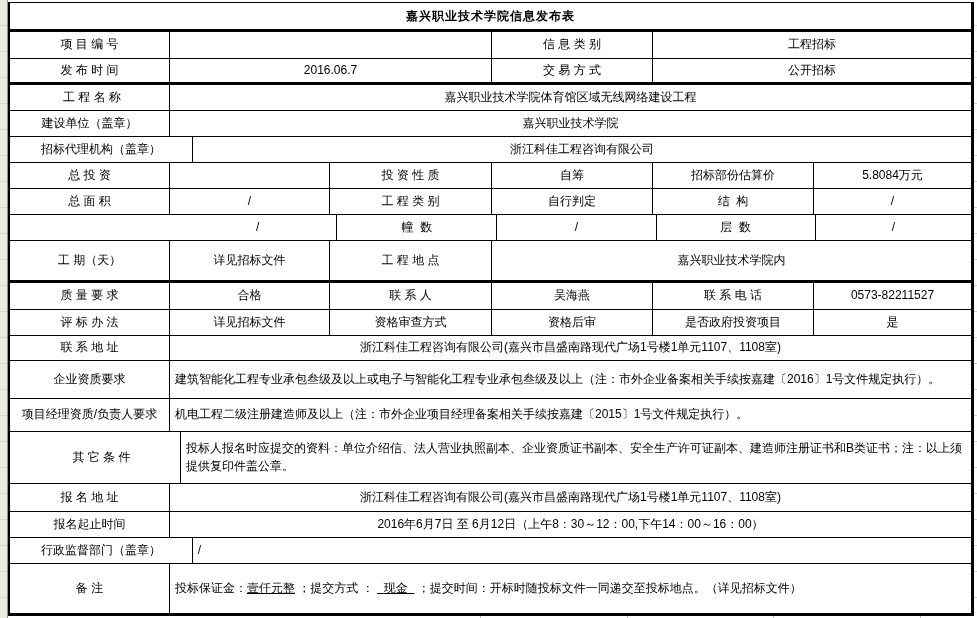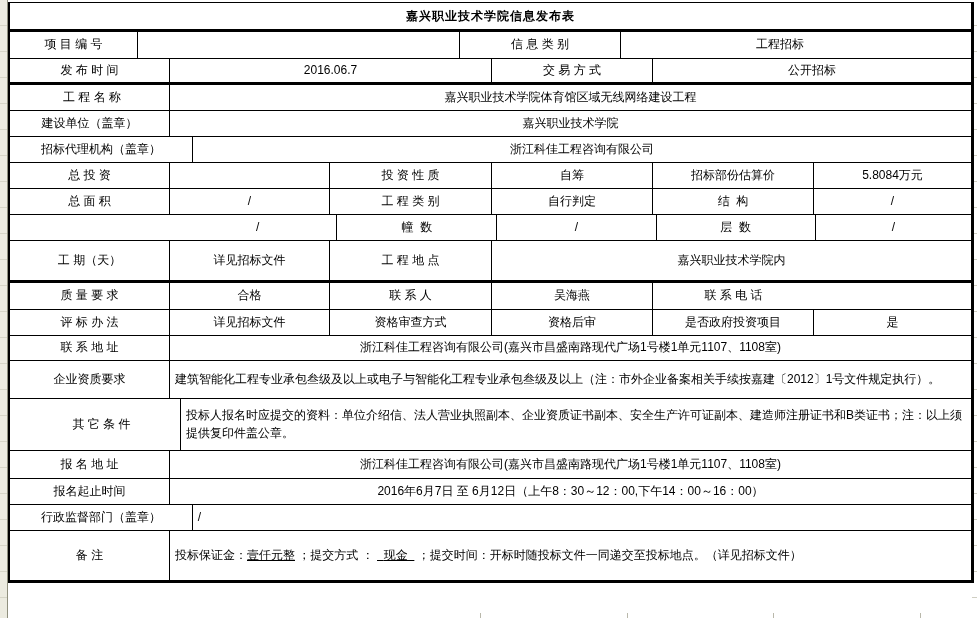--- a/index.html
+++ b/index.html
@@ -67,21 +67,21 @@
     <div class="grid-tick" style="left: 480px;"></div>
     <div class="grid-tick" style="left: 627px;"></div>
     <div class="grid-tick" style="left: 773px;"></div>
     <div class="grid-tick" style="left: 920px;"></div>
   </div>
 
 <div class="form-table">
   <div class="title-row">嘉兴职业技术学院信息发布表</div>
   <div id="table-rows">
       <div class="trow" style="height: 27px;">
-        <div class="tcell" style="width: 128px;">项 目 编 号</div>
+        <div class="tcell" style="width: 160px;">项 目 编 号</div>
         <div class="tcell" style="width: 322px;"></div>
         <div class="tcell" style="width: 161px;">信 息 类 别</div>
         <div class="tcell" style="width: 318px;">工程招标</div>
       </div>
       <div class="trow thick" style="height: 26px;">
         <div class="tcell" style="width: 160px;">发 布 时 间</div>
         <div class="tcell" style="width: 322px;">2016.06.7</div>
         <div class="tcell" style="width: 161px;">交 易 方 式</div>
         <div class="tcell" style="width: 318px;">公开招标</div>
       </div>
@@ -126,36 +126,41 @@
         <div class="tcell" style="width: 160px;">详见招标文件</div>
         <div class="tcell" style="width: 162px;">工 程 地 点</div>
         <div class="tcell" style="width: 479px;">嘉兴职业技术学院内</div>
       </div>
       <div class="trow" style="height: 27px;">
         <div class="tcell" style="width: 160px;">质 量 要 求</div>
         <div class="tcell" style="width: 160px;">合格</div>
         <div class="tcell" style="width: 162px;">联 系 人</div>
         <div class="tcell" style="width: 161px;">吴海燕</div>
         <div class="tcell" style="width: 161px;">联 系 电 话</div>
+        <div class="tcell" style="width: 157px;">0573-82211527</div>
       </div>
       <div class="trow" style="height: 26px;">
         <div class="tcell" style="width: 160px;">评 标 办 法</div>
         <div class="tcell" style="width: 160px;">详见招标文件</div>
         <div class="tcell" style="width: 162px;">资格审查方式</div>
         <div class="tcell" style="width: 161px;">资格后审</div>
         <div class="tcell" style="width: 161px;">是否政府投资项目</div>
         <div class="tcell" style="width: 157px;">是</div>
       </div>
       <div class="trow" style="height: 25px;">
         <div class="tcell" style="width: 160px;">联 系 地 址</div>
         <div class="tcell" style="width: 801px;">浙江科佳工程咨询有限公司(嘉兴市昌盛南路现代广场1号楼1单元1107、1108室)</div>
       </div>
       <div class="trow" style="height: 38px;">
         <div class="tcell" style="width: 160px;">企业资质要求</div>
-        <div class="tcell left" style="width: 801px;">建筑智能化工程专业承包叁级及以上或电子与智能化工程专业承包叁级及以上（注：市外企业备案相关手续按嘉建〔2012〕1号文件规定执行）。</div>
+        <div class="tcell left" style="width: 801px;">建筑智能化工程专业承包叁级及以上或电子与智能化工程专业承包叁级及以上（注：市外企业备案相关手续按嘉建〔2016〕1号文件规定执行）。</div>
+      </div>
+      <div class="trow" style="height: 33px;">
+        <div class="tcell" style="width: 160px;">项目经理资质/负责人要求</div>
+        <div class="tcell left" style="width: 801px;">机电工程二级注册建造师及以上（注：市外企业项目经理备案相关手续按嘉建〔2015〕1号文件规定执行）。</div>
       </div>
       <div class="trow" style="height: 52px; padding-left: 13px;">
         <div class="tcell" style="width: 160px;">其 它 条 件</div>
         <div class="tcell left" style="width: 801px;">投标人报名时应提交的资料：单位介绍信、法人营业执照副本、企业资质证书副本、安全生产许可证副本、建造师注册证书和B类证书；注：以上须提供复印件盖公章。</div>
       </div>
       <div class="trow" style="height: 28px;">
         <div class="tcell" style="width: 160px;">报 名 地 址</div>
         <div class="tcell" style="width: 801px;">浙江科佳工程咨询有限公司(嘉兴市昌盛南路现代广场1号楼1单元1107、1108室)</div>
       </div>
       <div class="trow" style="height: 26px;">

